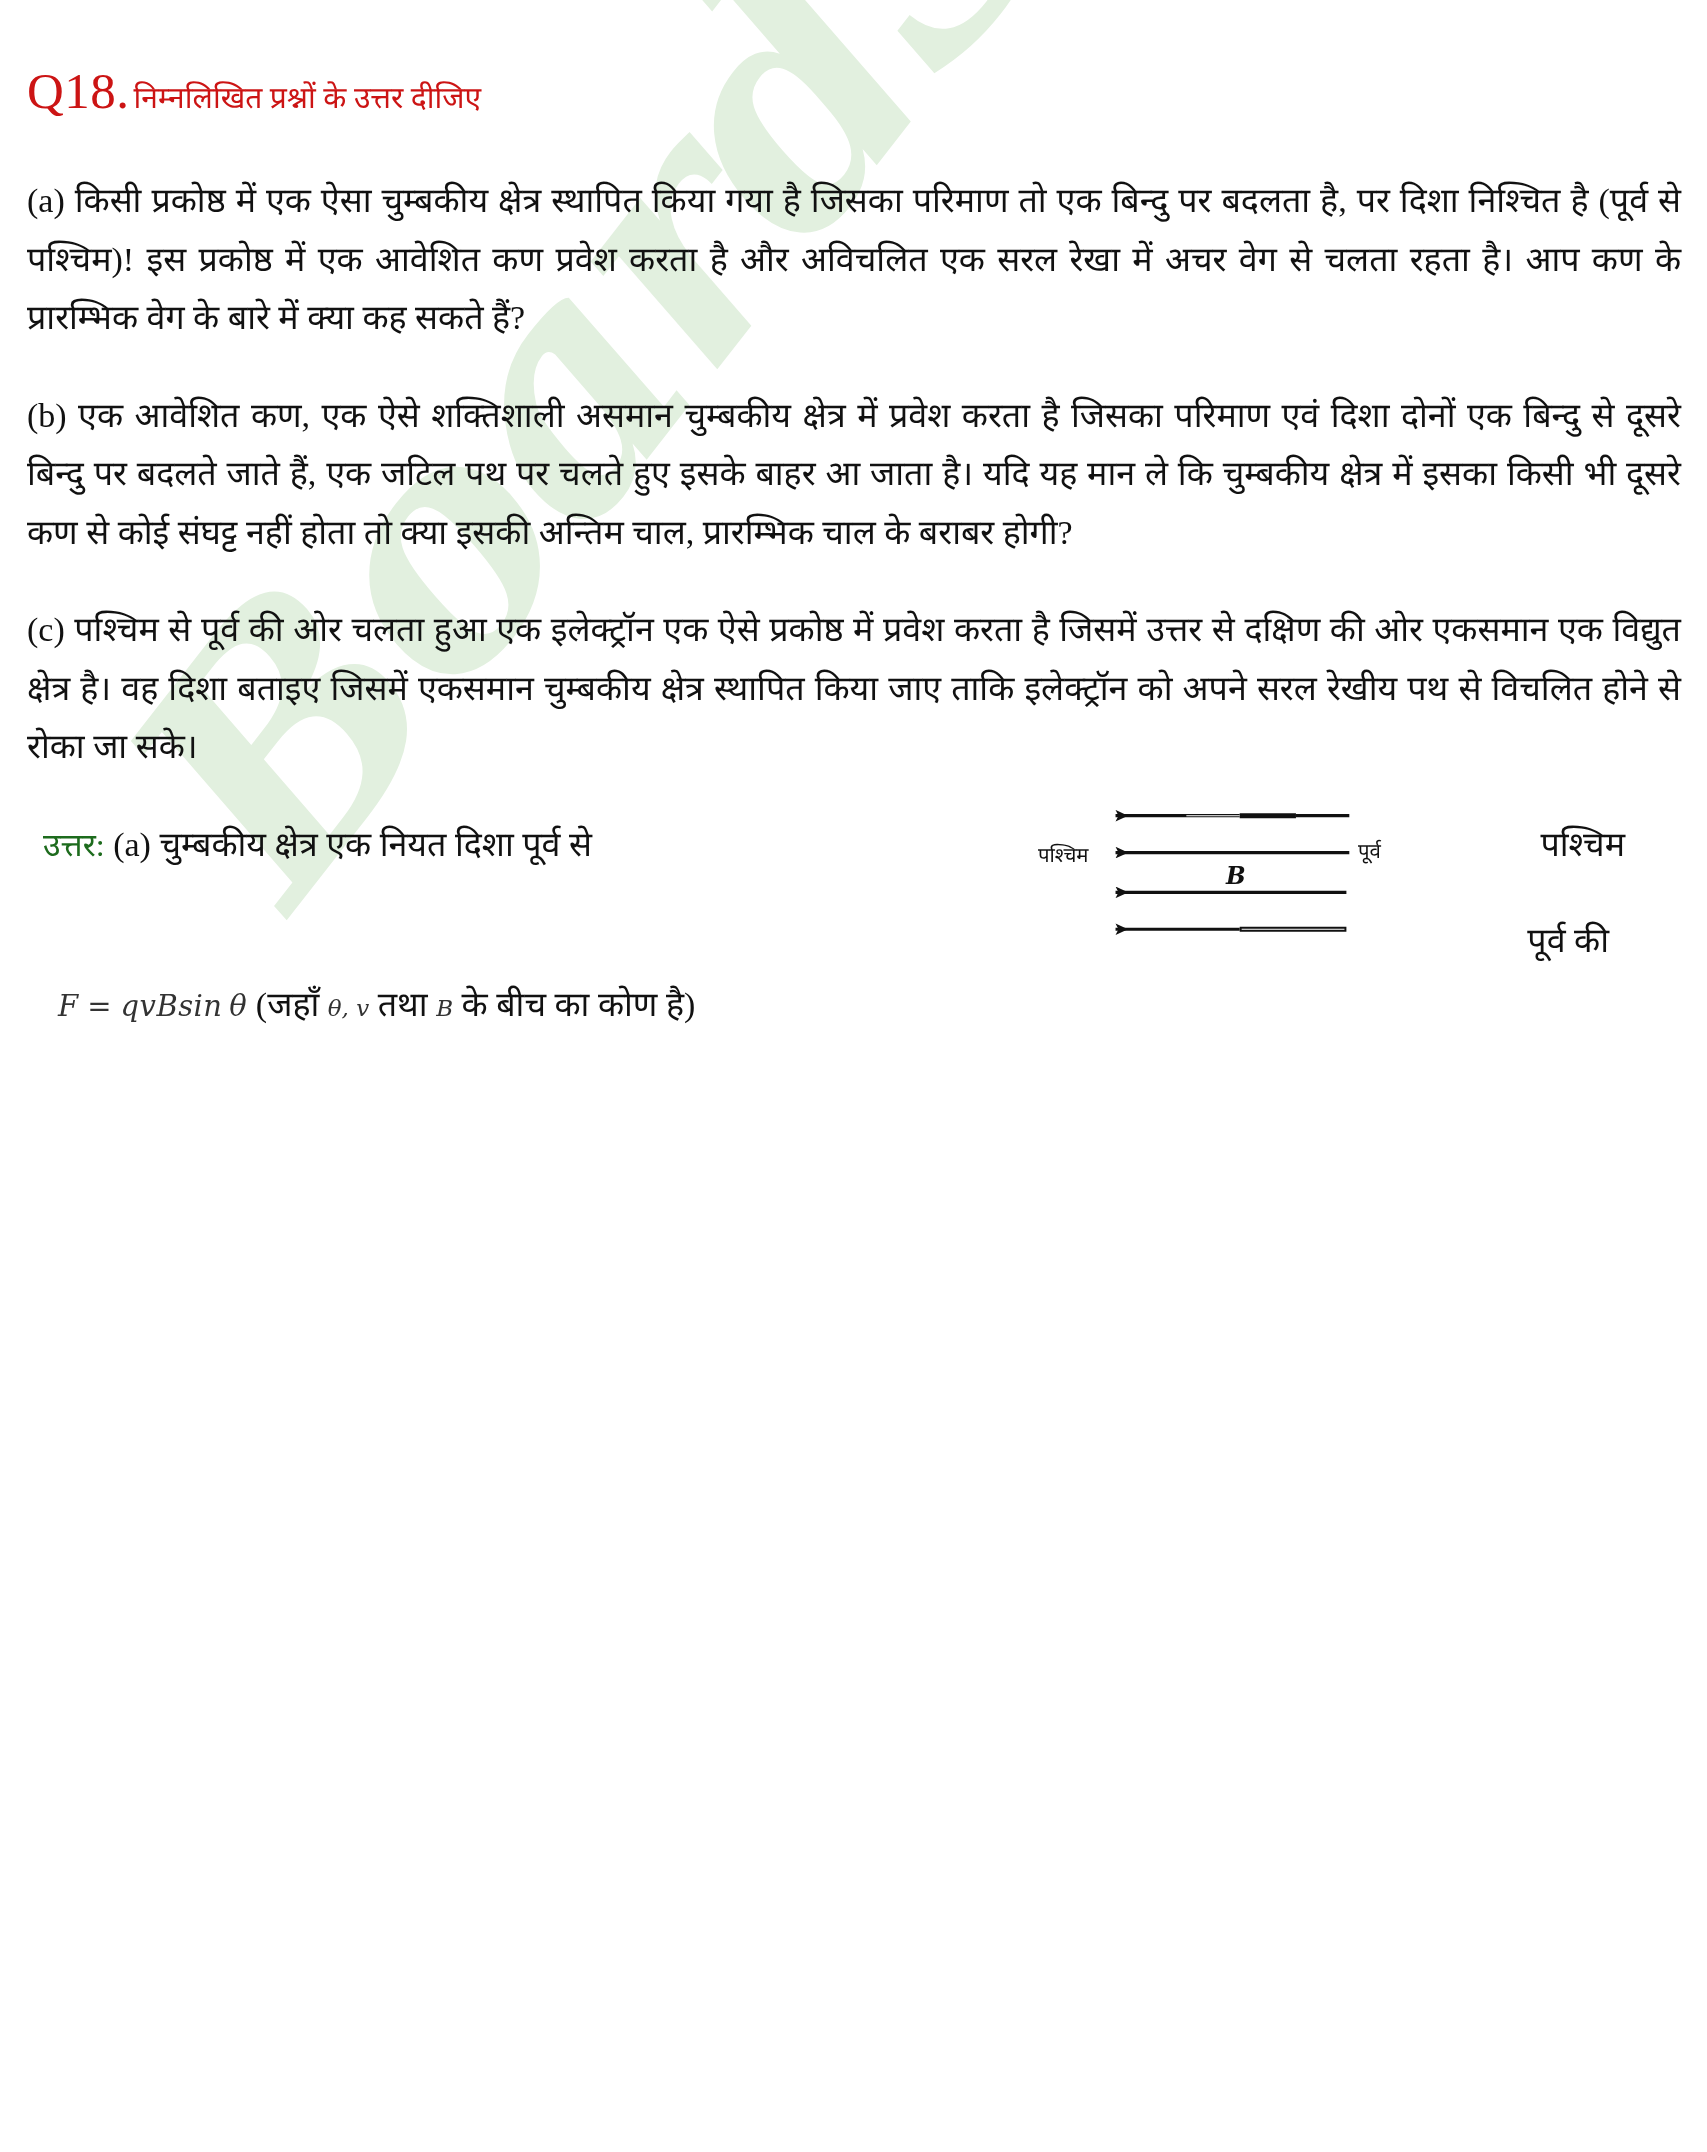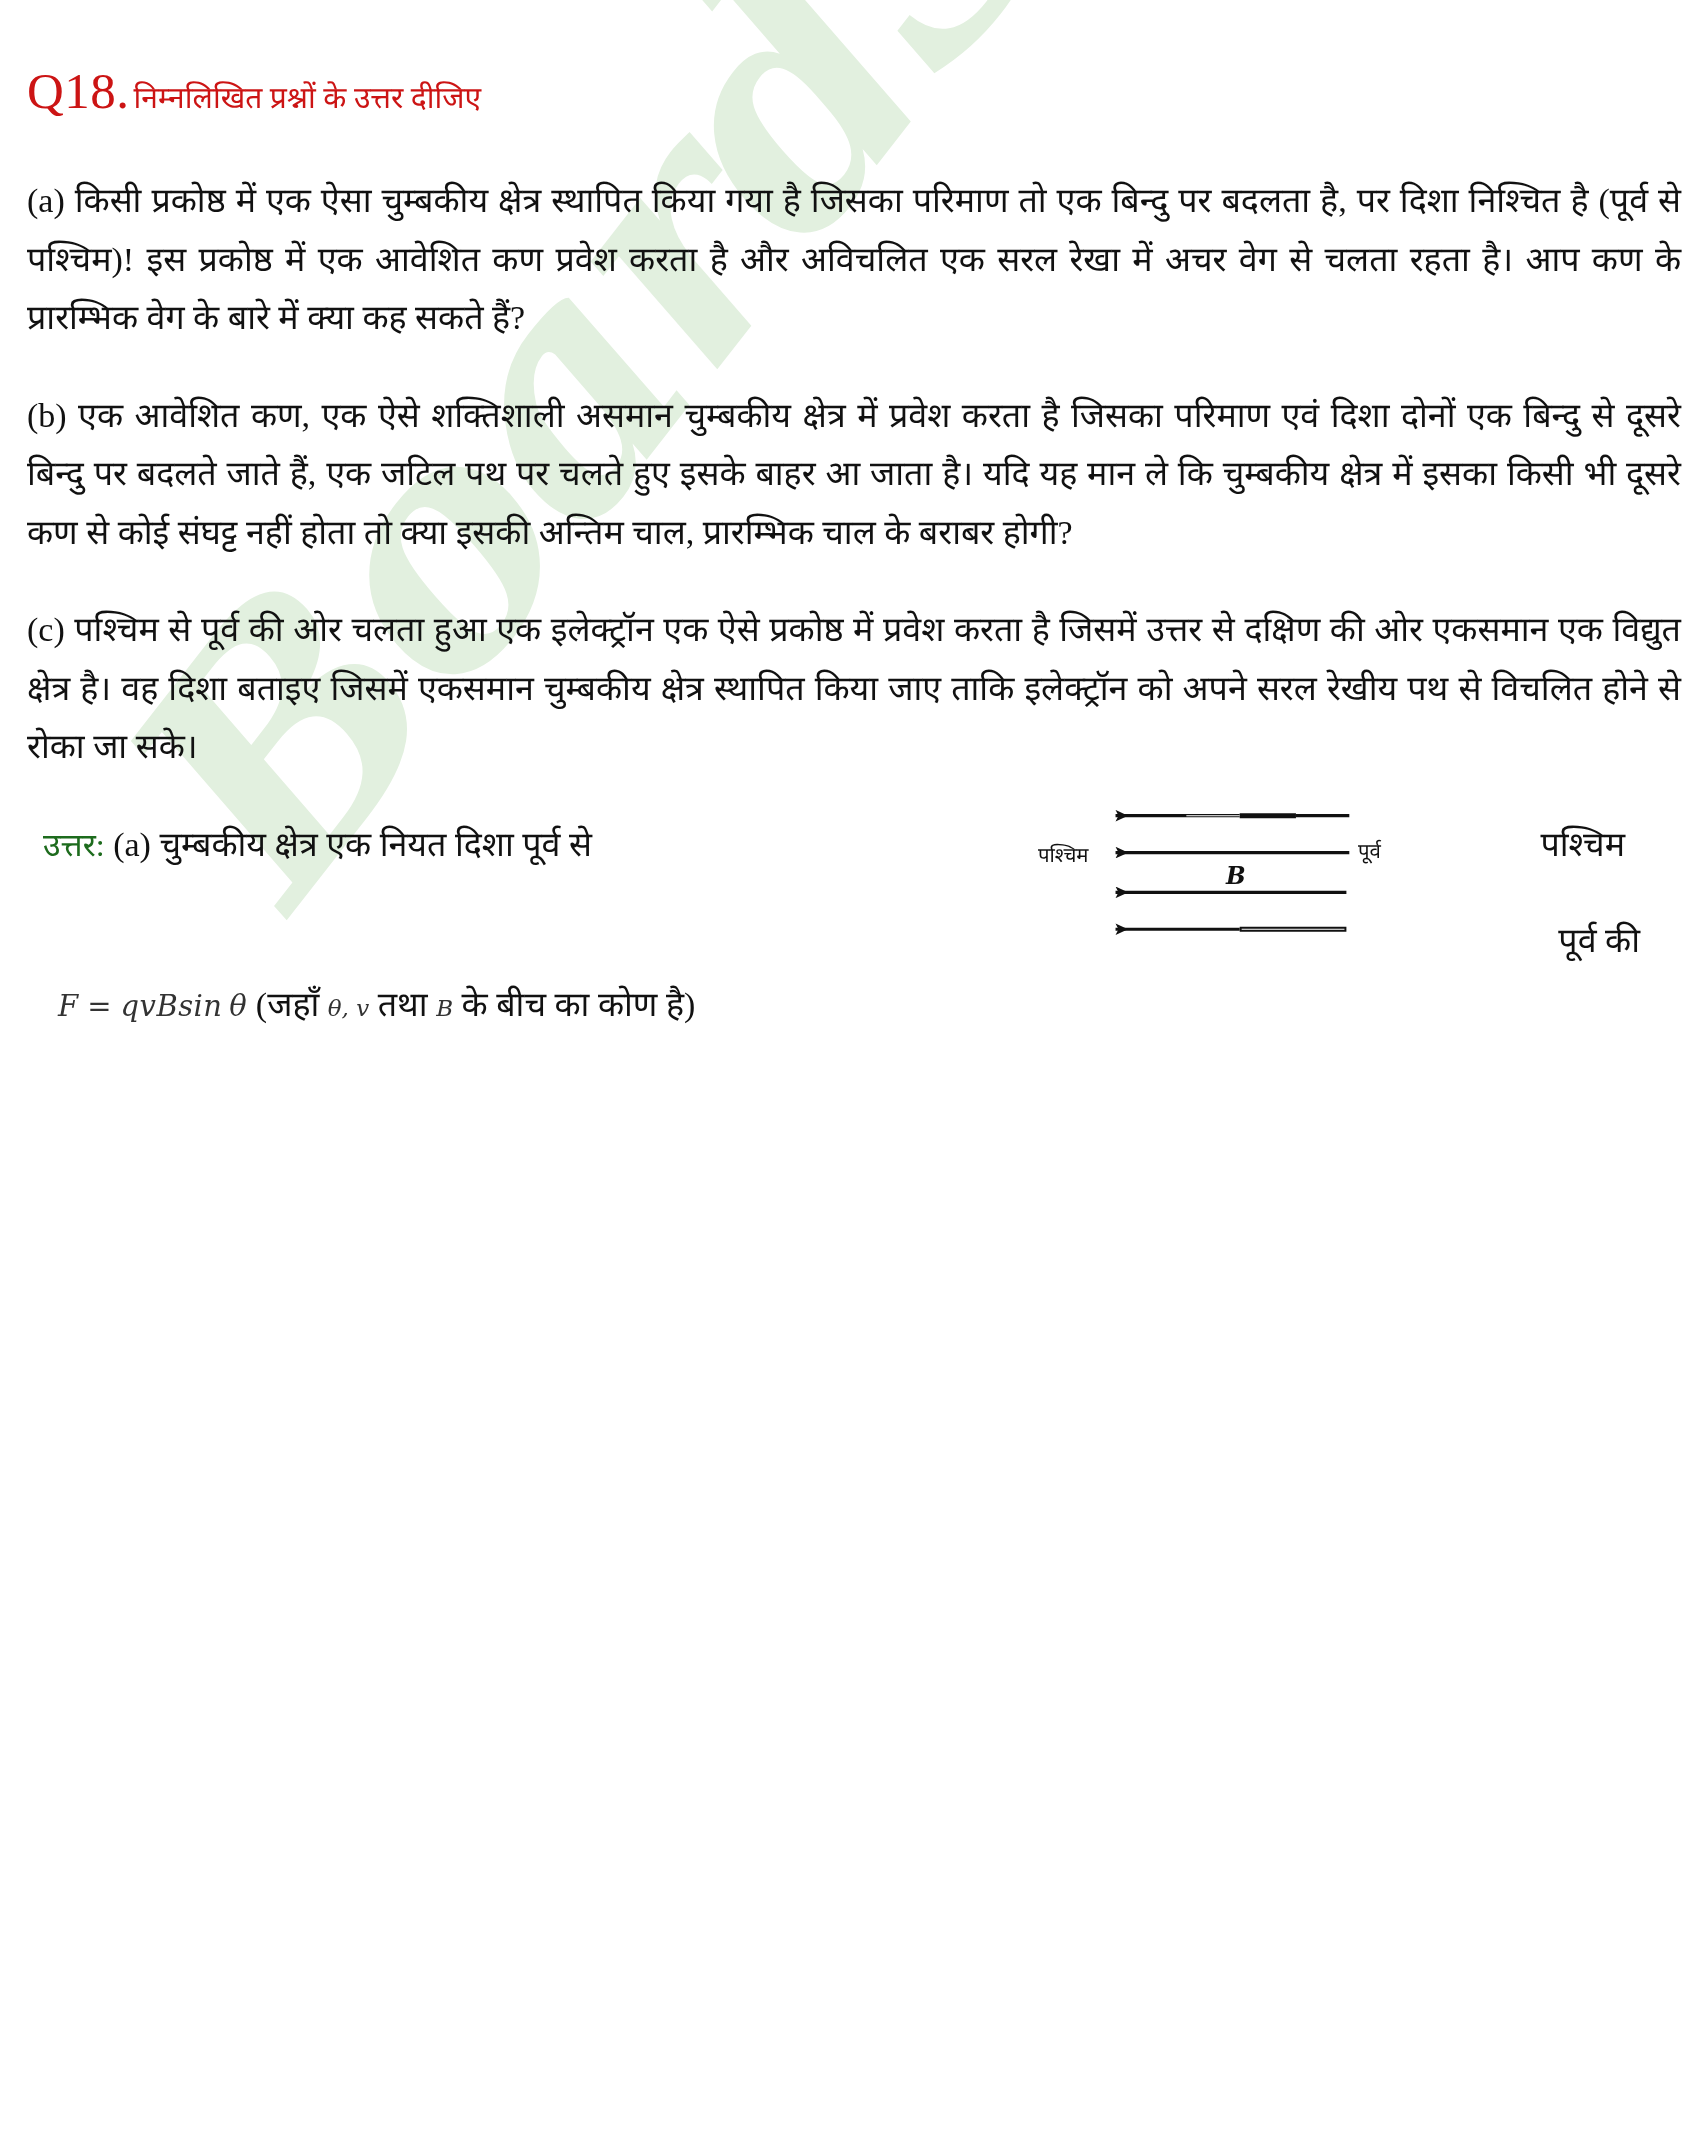--- a/index.html
+++ b/index.html
@@ -103,21 +103,21 @@
     white-space: nowrap;
   }
   .ans-line.indent { padding-left: 17.5px; }
   .ans-right {
     position: absolute;
     font-size: 34px;
     line-height: 1.72;
     white-space: nowrap;
   }
   .ans-right.r1 { right: 56px; top: 0px; }
-  .ans-right.r2 { right: 41px; top: 96px; }
+  .ans-right.r2 { right: 72px; top: 96px; }
 
   
   .figure {
     position: absolute;
     left: 1009px;
     top: -17.5px;
     width: 388px;
     height: 146px;
   }
   .figure svg { display: block; }

